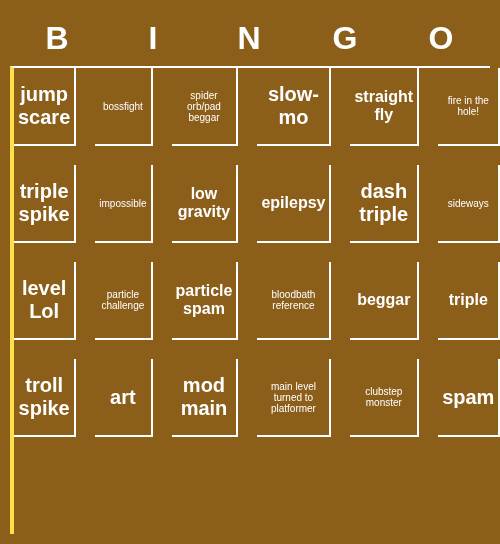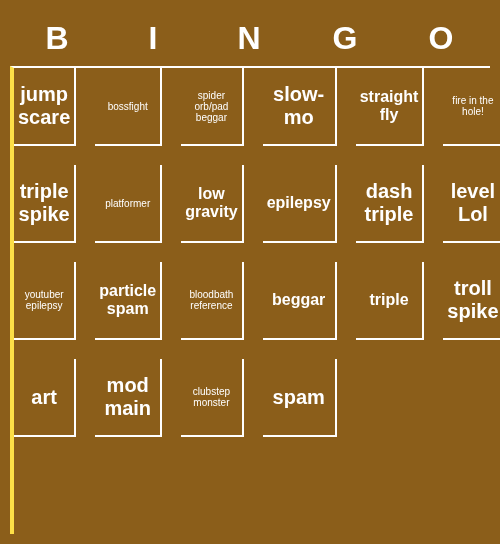--- a/index.html
+++ b/index.html
@@ -79,29 +79,31 @@
     <div class="bingo-header-cell">O</div>
   </div>
   <div class="bingo-grid" id="grid">
   <div class="bingo-cell large-text">jump scare</div>
       <div class="bingo-cell small-text">bossfight</div>
       <div class="bingo-cell small-text">spider orb/pad beggar</div>
       <div class="bingo-cell large-text">slow-mo</div>
       <div class="bingo-cell medium-text">straight fly</div>
       <div class="bingo-cell small-text">fire in the hole!</div>
       <div class="bingo-cell large-text">triple spike</div>
-      <div class="bingo-cell small-text">platformer</div>
+      <div class="bingo-cell small-text">impossible</div>
       <div class="bingo-cell medium-text">low gravity</div>
       <div class="bingo-cell medium-text">epilepsy</div>
       <div class="bingo-cell large-text">dash triple</div>
+      <div class="bingo-cell small-text">sideways</div>
       <div class="bingo-cell large-text">level Lol</div>
-      <div class="bingo-cell xsmall-text">youtuber epilepsy</div>
+      <div class="bingo-cell xsmall-text">particle challenge</div>
       <div class="bingo-cell medium-text">particle spam</div>
       <div class="bingo-cell xsmall-text">bloodbath reference</div>
       <div class="bingo-cell medium-text">beggar</div>
       <div class="bingo-cell medium-text">triple</div>
       <div class="bingo-cell large-text">troll spike</div>
       <div class="bingo-cell large-text">art</div>
       <div class="bingo-cell large-text">mod main</div>
+      <div class="bingo-cell xsmall-text">main level turned to platformer</div>
       <div class="bingo-cell small-text">clubstep monster</div>
       <div class="bingo-cell large-text">spam</div>
     </div>
 </div>
 
 </body></html>

